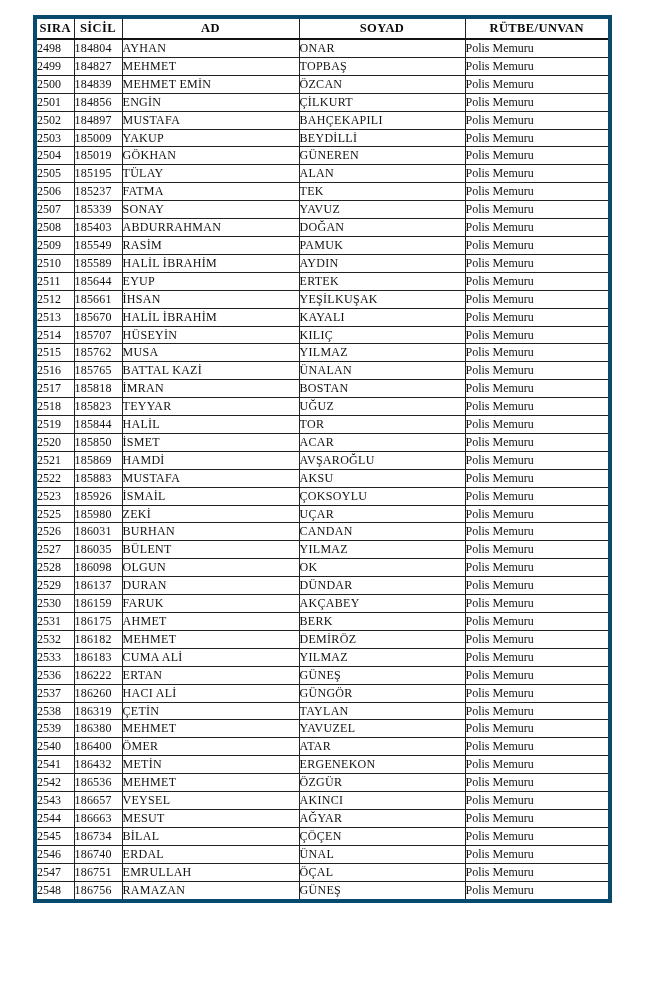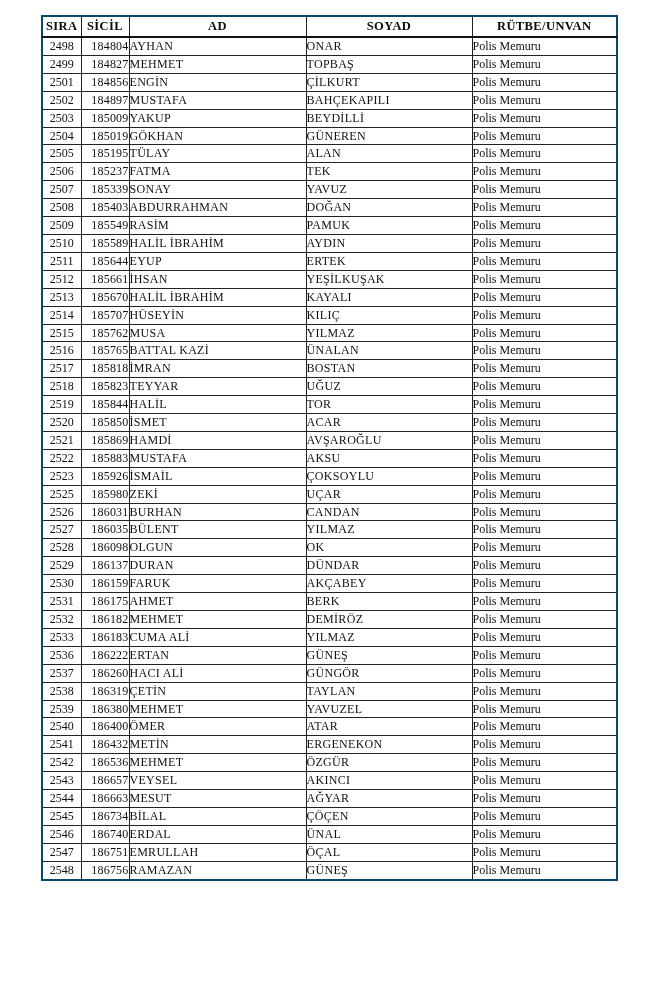--- a/index.html
+++ b/index.html
@@ -16,23 +16,22 @@
     font-family: "Liberation Serif", "DejaVu Serif", serif;
     color: #101010;
   }
   table.roster {
     position: absolute;
     left: 33px;
     top: 15px;
     width: 575px;
     border-collapse: collapse;
     table-layout: fixed;
-    border: 2px solid #0c4a6e;
+    border: 4px solid #0c4a6e;
     filter: blur(0.3px) contrast(1.02);
-    margin-left: 8px;
   }
   table.roster th, table.roster td {
     border: 1px solid #242424;
     overflow: hidden;
     white-space: nowrap;
     vertical-align: middle;
     padding: 0;
   }
   table.roster th {
     height: 19px;
@@ -42,22 +41,22 @@
     letter-spacing: 0.4px;
     border-bottom: 2px solid #141414;
     color: #0c0c0c;
   }
   table.roster td {
     height: 16.9px;
     line-height: 16.9px;
     font-size: 12px;
     color: #131313;
   }
-  td.c-sira  { text-align: center; }
-  td.c-sicil { text-align: right; letter-spacing: 0.2px; }
+  td.c-sira  { text-align: left; }
+  td.c-sicil { text-align: left; letter-spacing: 0.2px; }
   td.c-ad, td.c-soyad, td.c-rutbe {
     text-align: left;
     padding-left: 3px;
   }
   td.c-ad, td.c-soyad { letter-spacing: 0.3px; }
 </style>
 </head>
 <body>
 
 <div class="page">
@@ -87,20 +86,27 @@
           <td class="c-rutbe">Polis Memuru</td>
         </tr>
         <tr>
           <td class="c-sira">2499</td>
           <td class="c-sicil">184827</td>
           <td class="c-ad">MEHMET</td>
           <td class="c-soyad">TOPBAŞ</td>
           <td class="c-rutbe">Polis Memuru</td>
         </tr>
         <tr>
+          <td class="c-sira">2500</td>
+          <td class="c-sicil">184839</td>
+          <td class="c-ad">MEHMET EMİN</td>
+          <td class="c-soyad">ÖZCAN</td>
+          <td class="c-rutbe">Polis Memuru</td>
+        </tr>
+        <tr>
           <td class="c-sira">2501</td>
           <td class="c-sicil">184856</td>
           <td class="c-ad">ENGİN</td>
           <td class="c-soyad">ÇİLKURT</td>
           <td class="c-rutbe">Polis Memuru</td>
         </tr>
         <tr>
           <td class="c-sira">2502</td>
           <td class="c-sicil">184897</td>
           <td class="c-ad">MUSTAFA</td>

